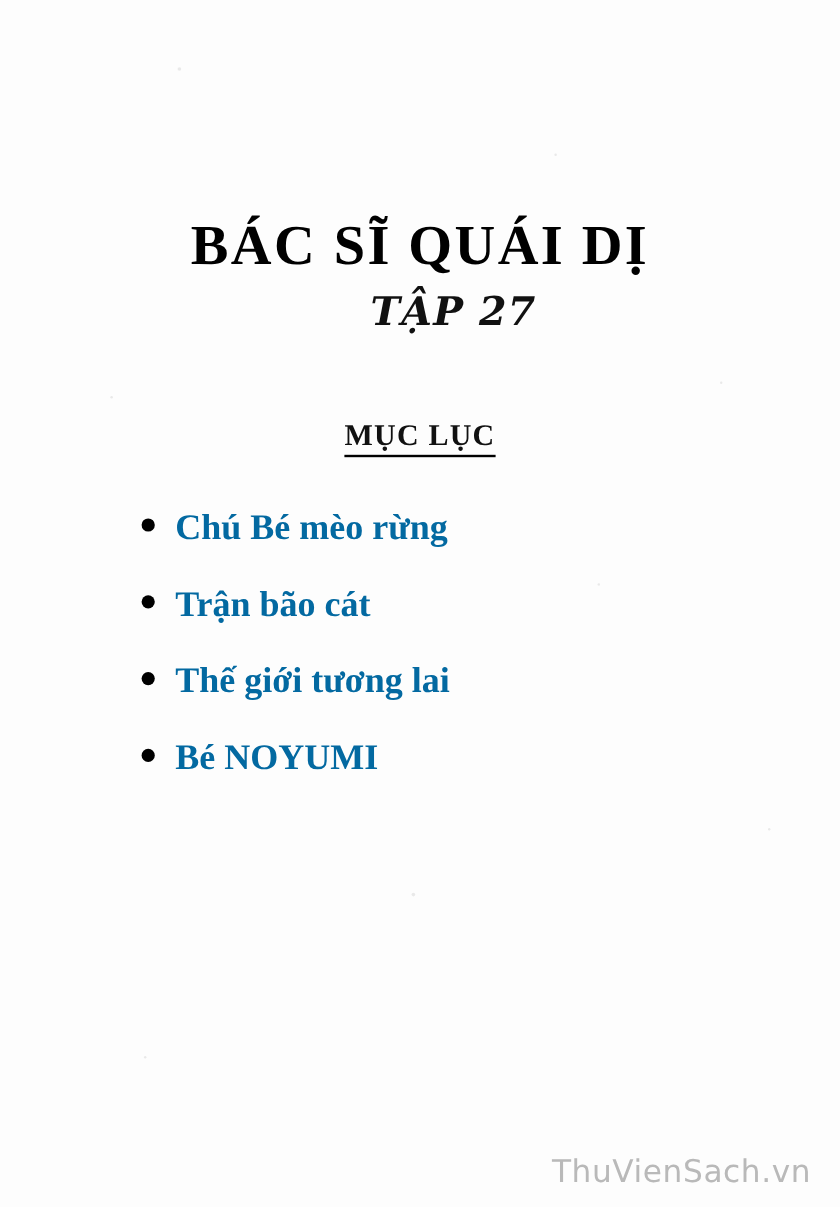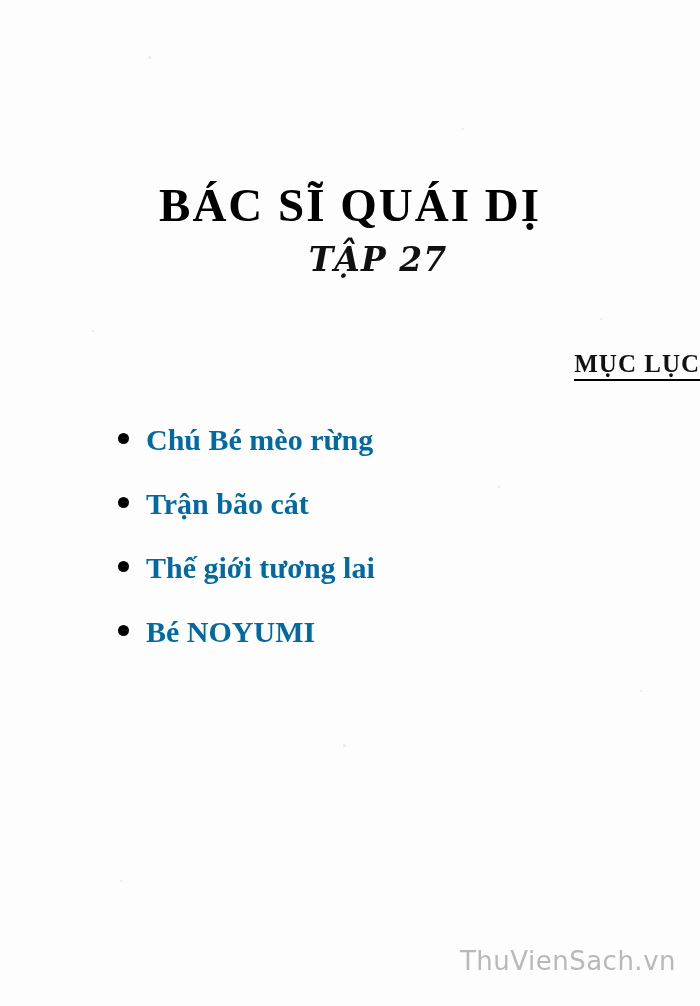--- a/index.html
+++ b/index.html
@@ -55,21 +55,21 @@
     font-size: 33px;
     letter-spacing: 1px;
     color: #111;
     padding-left: 28px;
   }
   .toc-heading {
     position: absolute;
     top: 350px;
     left: 0;
     width: 700px;
-    text-align: right;
+    text-align: center;
   }
   .toc-heading span {
     font-family: "Liberation Serif", serif;
     font-weight: bold;
     font-size: 25px;
     letter-spacing: 1px;
     border-bottom: 2px solid #000;
     padding-bottom: 2px;
   }
 
@@ -99,21 +99,21 @@
     border-radius: 50%;
     margin-right: 17px;
     flex: 0 0 auto;
     position: relative;
     top: -6px;
   }
 
   .watermark {
     position: absolute;
     right: 24px;
-    bottom: 30px;
+    bottom: 14px;
     font-family: "DejaVu Sans", sans-serif;
     font-size: 26px;
     color: #b9b9b9;
     letter-spacing: .5px;
     user-select: none;
   }
 </style>
 </head>
 <body>
 

